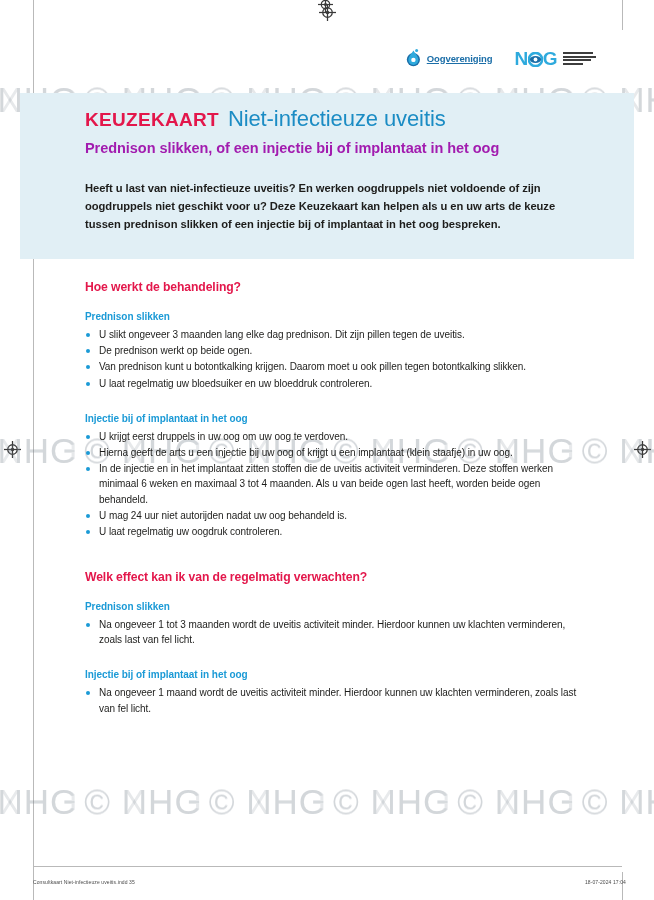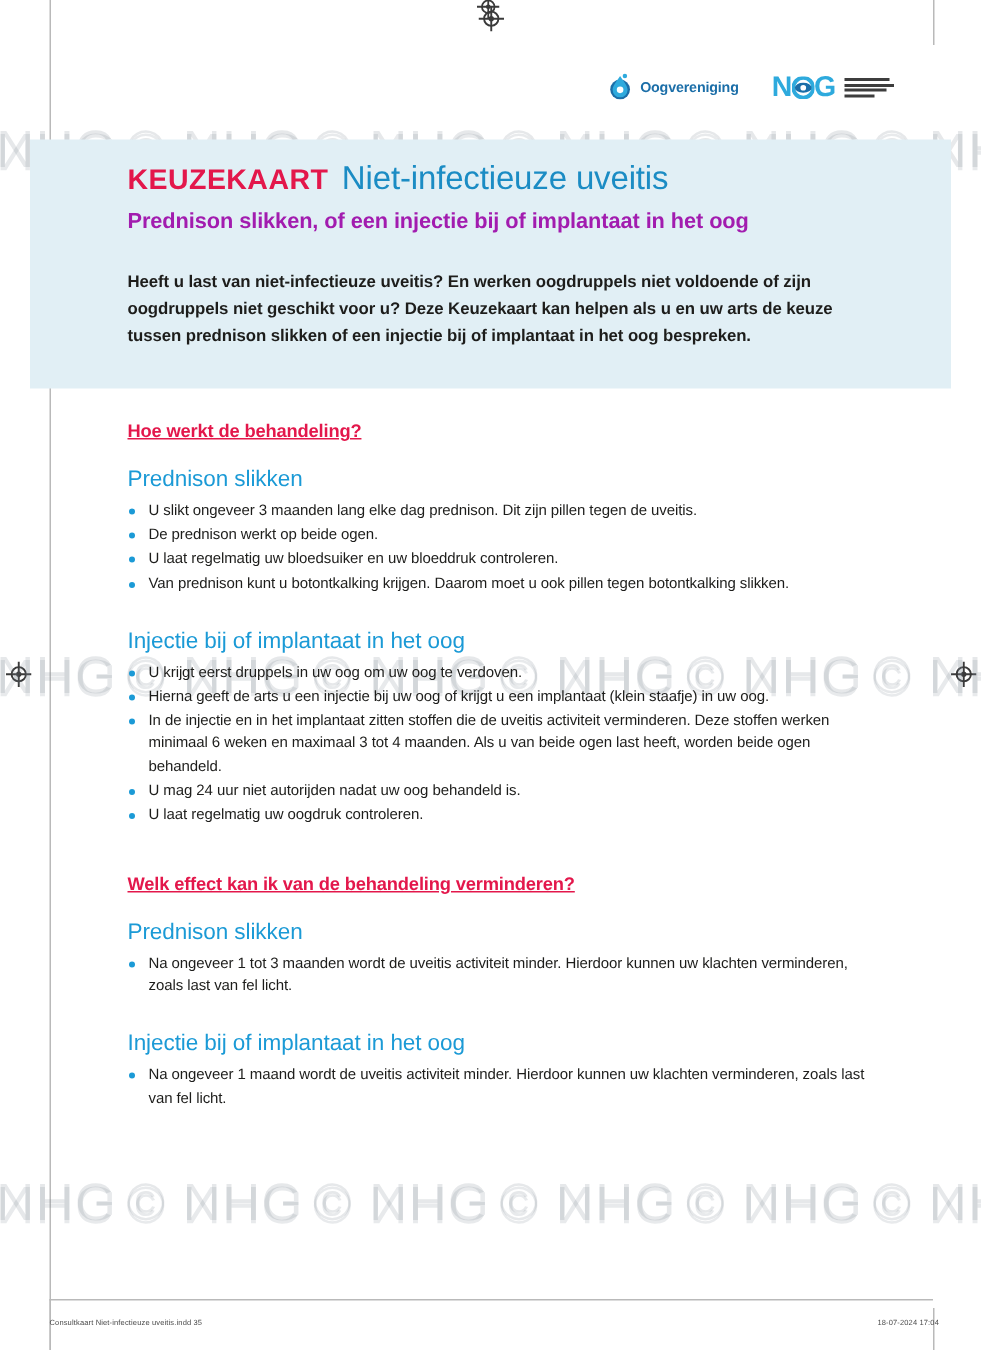--- a/index.html
+++ b/index.html
@@ -87,20 +87,21 @@
     display: flex;
     align-items: center;
     gap: 5px;
   }
   .logo-oog .mark { width: 17px; height: 20px; }
   .logo-oog .word {
     font-size: 9.5px;
     font-weight: bold;
     color: #1b6ea8;
     letter-spacing: -0.1px;
+    text-decoration: underline;
   }
   .logo-nog {
     display: flex;
     align-items: center;
     gap: 6px;
   }
   .logo-nog .nog-word {
     font-size: 19px;
     font-weight: bold;
     color: #2eaadd;
@@ -188,26 +189,25 @@
     left: 85px;
     top: 280px;
     width: 500px;
   }
   .sec-h1 {
     font-size: 12.2px;
     font-weight: bold;
     color: #e3174b;
     letter-spacing: -0.1px;
     margin: 0 0 17px 0;
-    text-decoration: underline;
   }
   .sec-h1.spaced { margin-top: 31px; }
   .sec-h2 {
-    font-size: 15px;
-    font-weight: normal;
+    font-size: 10px;
+    font-weight: bold;
     color: #1b9ad6;
     letter-spacing: -0.05px;
     margin: 0 0 5px 0;
   }
   .sec-h2.gap { margin-top: 22px; }
   ul.bullets {
     list-style: none;
     margin: 0 0 0 0;
     padding: 0;
   }
@@ -403,34 +403,34 @@
     </div>
 
     <div id="body-col">
 
       <h2 class="sec-h1">Hoe werkt de behandeling?</h2>
 
       <h3 class="sec-h2">Prednison slikken</h3>
       <ul class="bullets">
         <li>U slikt ongeveer 3 maanden lang elke dag prednison. Dit zijn pillen tegen de uveitis.</li>
         <li>De prednison werkt op beide ogen.</li>
+        <li>Van prednison kunt u botontkalking krijgen. Daarom moet u ook pillen tegen botontkalking slikken.</li>
         <li>U laat regelmatig uw bloedsuiker en uw bloeddruk controleren.</li>
-        <li>Van prednison kunt u botontkalking krijgen. Daarom moet u ook pillen tegen botontkalking slikken.</li>
       </ul>
 
       <h3 class="sec-h2 gap">Injectie bij of implantaat in het oog</h3>
       <ul class="bullets">
         <li>U krijgt eerst druppels in uw oog om uw oog te verdoven.</li>
         <li>Hierna geeft de arts u een injectie bij uw oog of krijgt u een implantaat (klein staafje) in uw oog.</li>
         <li>In de injectie en in het implantaat zitten stoffen die de uveitis activiteit verminderen. Deze stoffen werken minimaal 6 weken en maximaal 3 tot 4 maanden. Als u van beide ogen last heeft, worden beide ogen behandeld.</li>
         <li>U mag 24 uur niet autorijden nadat uw oog behandeld is.</li>
         <li>U laat regelmatig uw oogdruk controleren.</li>
       </ul>
 
-      <h2 class="sec-h1 spaced">Welk effect kan ik van de behandeling verminderen?</h2>
+      <h2 class="sec-h1 spaced">Welk effect kan ik van de regelmatig verwachten?</h2>
 
       <h3 class="sec-h2">Prednison slikken</h3>
       <ul class="bullets">
         <li>Na ongeveer 1 tot 3 maanden wordt de uveitis activiteit minder. Hierdoor kunnen uw klachten verminderen, zoals last van fel licht.</li>
       </ul>
 
       <h3 class="sec-h2 gap">Injectie bij of implantaat in het oog</h3>
       <ul class="bullets">
         <li>Na ongeveer 1 maand wordt de uveitis activiteit minder. Hierdoor kunnen uw klachten verminderen, zoals last van fel licht.</li>
       </ul>

